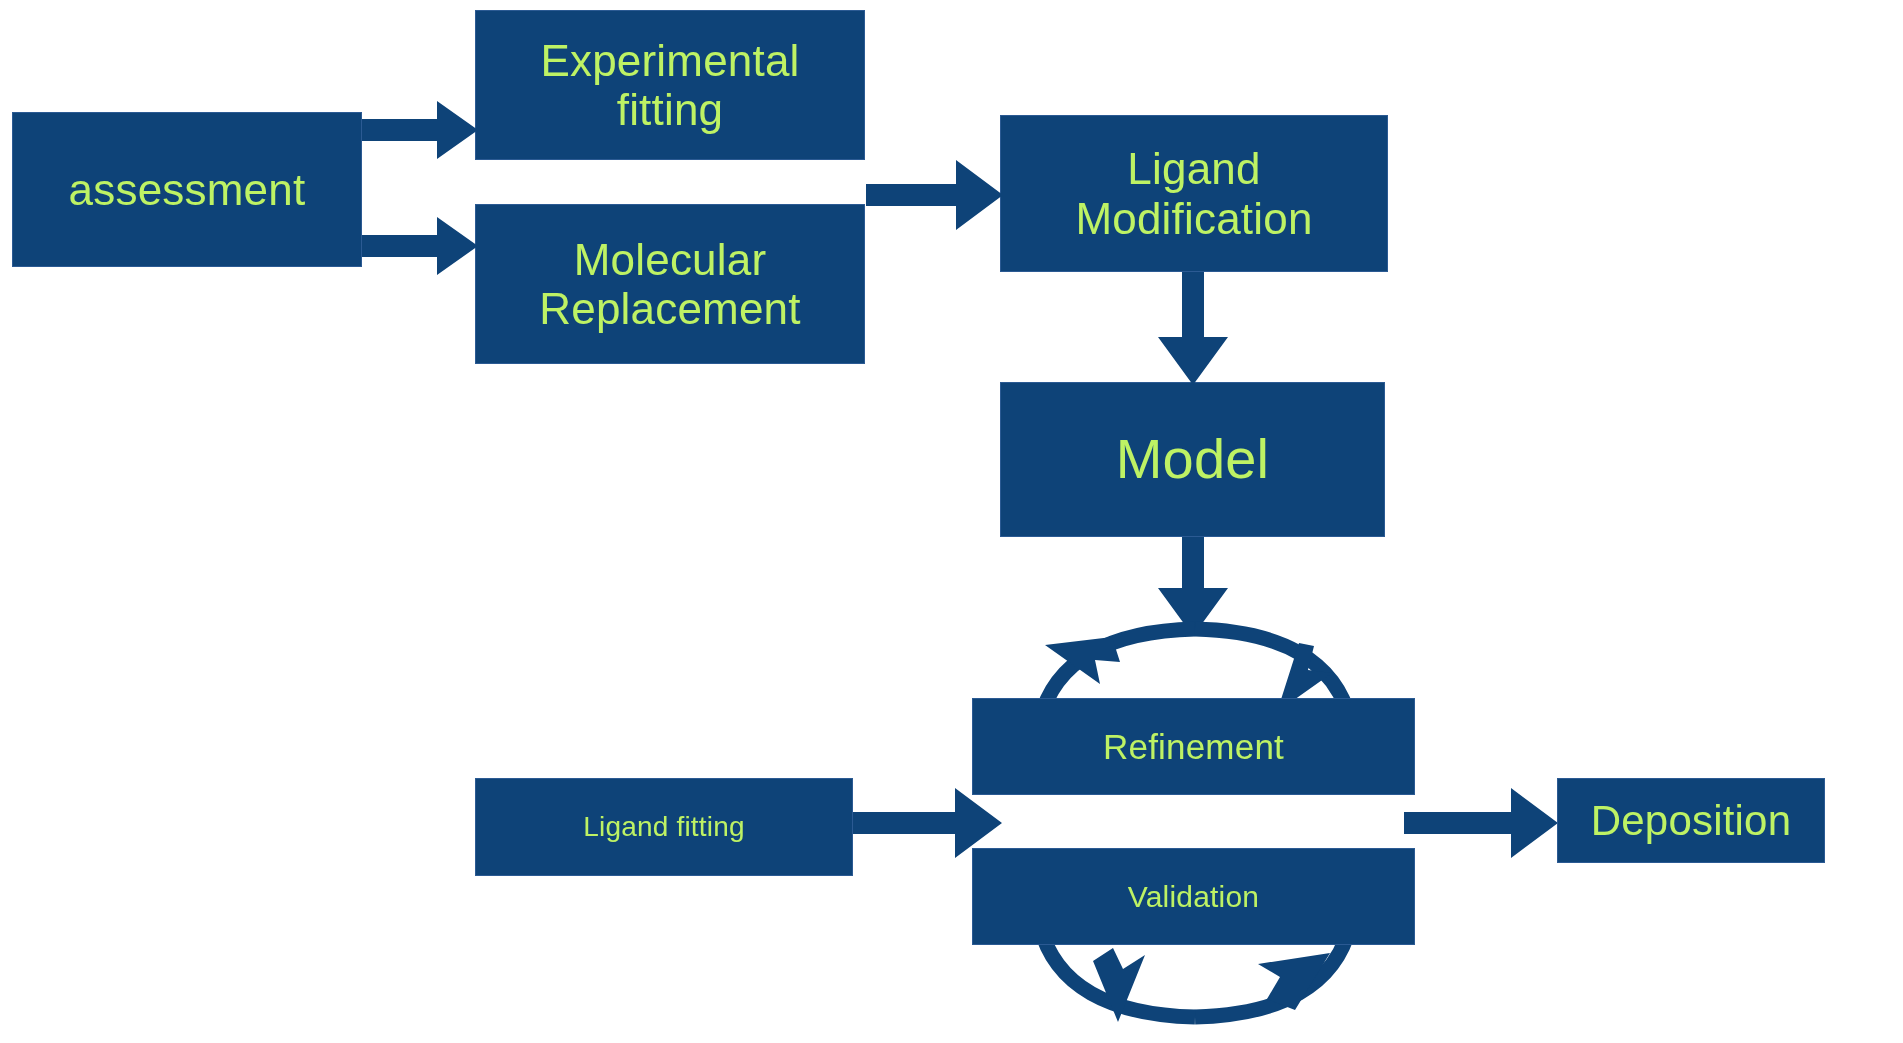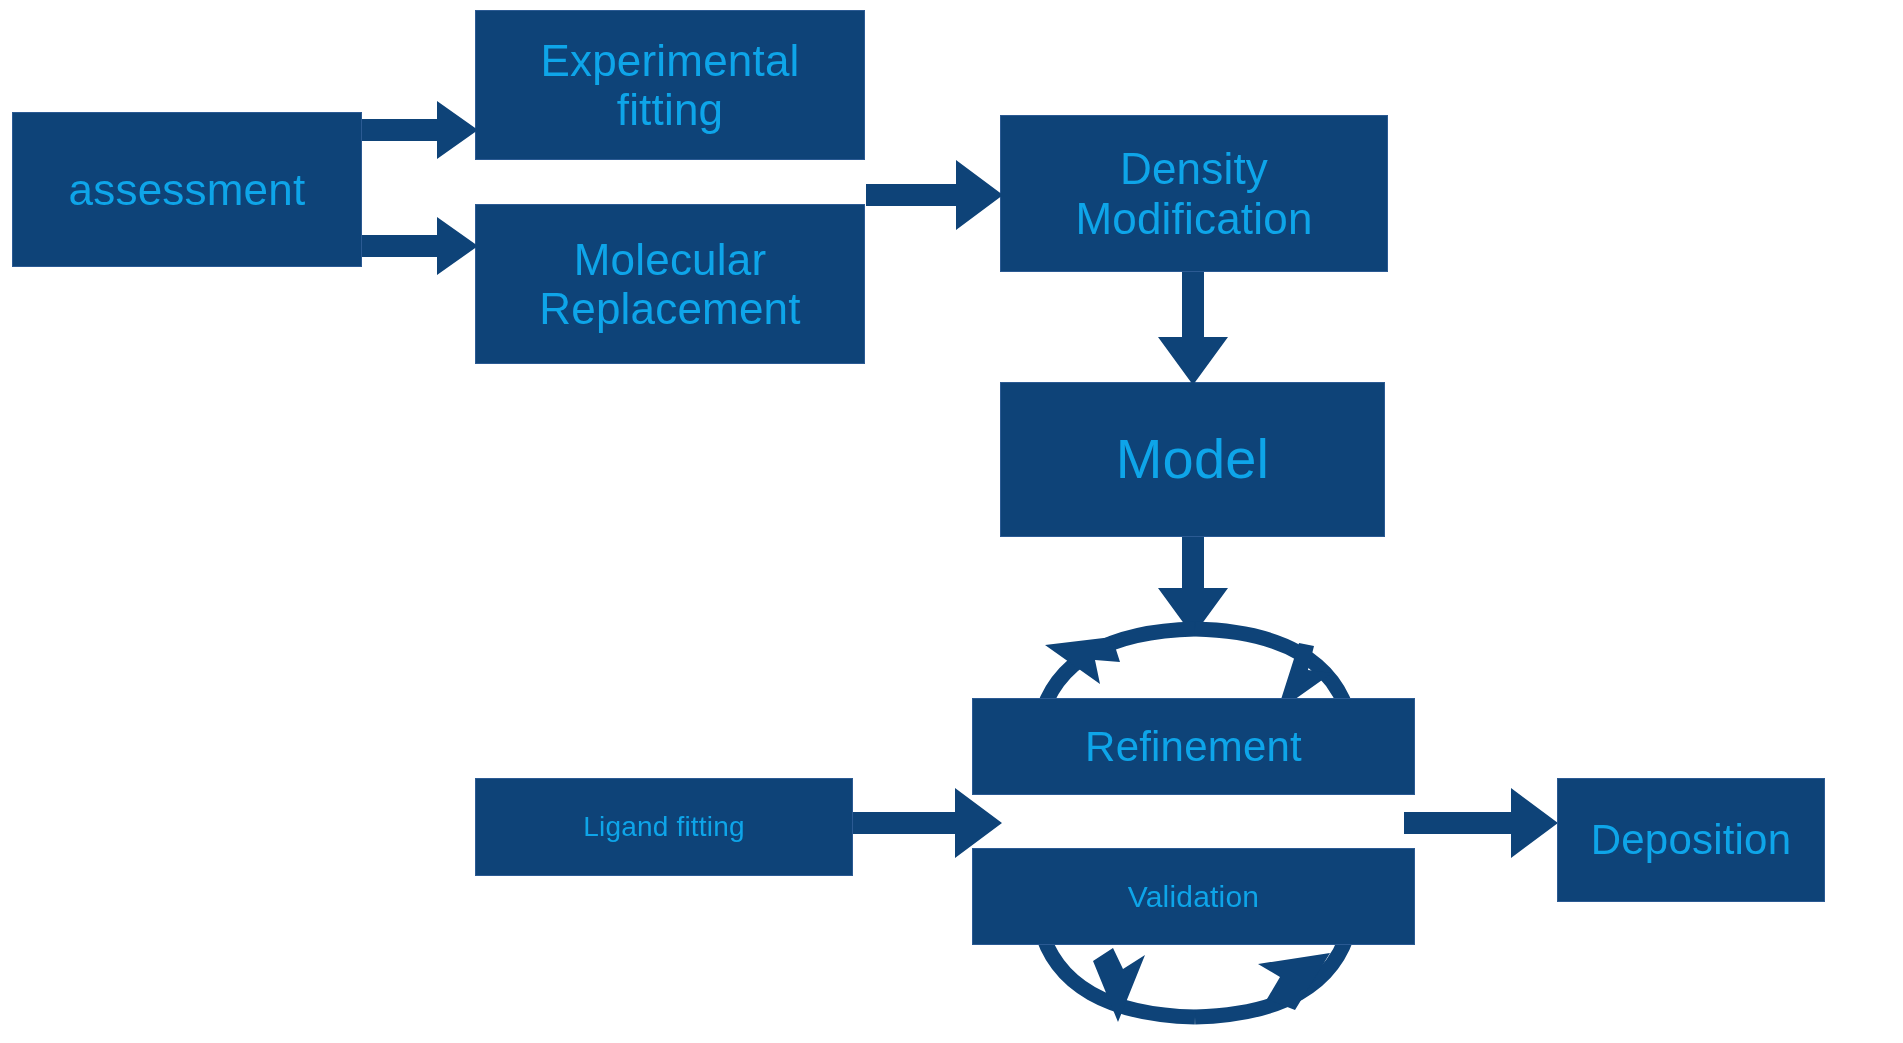--- a/index.html
+++ b/index.html
@@ -1,31 +1,31 @@
 <!DOCTYPE html>
 <html><head>
 <meta charset="utf-8">
 <style>
   html,body{margin:0;padding:0;background:#ffffff;}
   #stage{position:relative;width:1903px;height:1043px;background:#ffffff;
          font-family:"Liberation Sans", sans-serif;overflow:hidden;}
   .node{position:absolute;box-sizing:border-box;background:#0E4378;
-        border:1px solid #2B5A93;color:#0ea5e9;display:flex;align-items:center;
+        border:1px solid #2B5A93;color:#bef264;display:flex;align-items:center;
         justify-content:center;text-align:center;line-height:1.12;
         font-weight:400;letter-spacing:.2px;}
   .node span{display:block;padding:0 8px;}
   .n-dataquality{left:12px;top:112px;width:350px;height:155px;font-size:44px;}
   .n-expphasing{left:475px;top:10px;width:390px;height:150px;font-size:44px;}
   .n-molrep{left:475px;top:204px;width:390px;height:160px;font-size:44px;}
   .n-densmod{left:1000px;top:115px;width:388px;height:157px;font-size:44px;}
   .n-modelbuild{left:1000px;top:382px;width:385px;height:155px;font-size:56px;}
-  .n-refinement{left:972px;top:698px;width:443px;height:97px;font-size:42px;z-index:6;}
+  .n-refinement{left:972px;top:698px;width:443px;height:97px;font-size:35px;z-index:6;}
   .n-validation{left:972px;top:848px;width:443px;height:97px;font-size:30px;z-index:6;}
   .n-ligand{left:475px;top:778px;width:378px;height:98px;font-size:28px;z-index:6;}
-  .n-deposition{left:1557px;top:778px;width:268px;height:124px;font-size:42px;z-index:6;}
+  .n-deposition{left:1557px;top:778px;width:268px;height:85px;font-size:42px;z-index:6;}
   svg.layer{position:absolute;left:0;top:0;width:1903px;height:1043px;
             pointer-events:none;z-index:2;}
   svg.layer.under{z-index:1;}
 </style>
 </head>
 <body>
 
 <div id="stage">
 
   <svg class="layer under" viewBox="0 0 1903 1043">
@@ -86,21 +86,21 @@
 
   <div class="node n-molrep">
     <span>
         <span>Molecular</span>
         <span>Replacement</span>
       </span>
   </div>
 
   <div class="node n-densmod">
     <span>
-        <span>Density</span>
+        <span>Ligand</span>
         <span>Modification</span>
       </span>
   </div>
 
   <div class="node n-modelbuild">
     <span>
         <span>Model</span>
       </span>
   </div>
 

